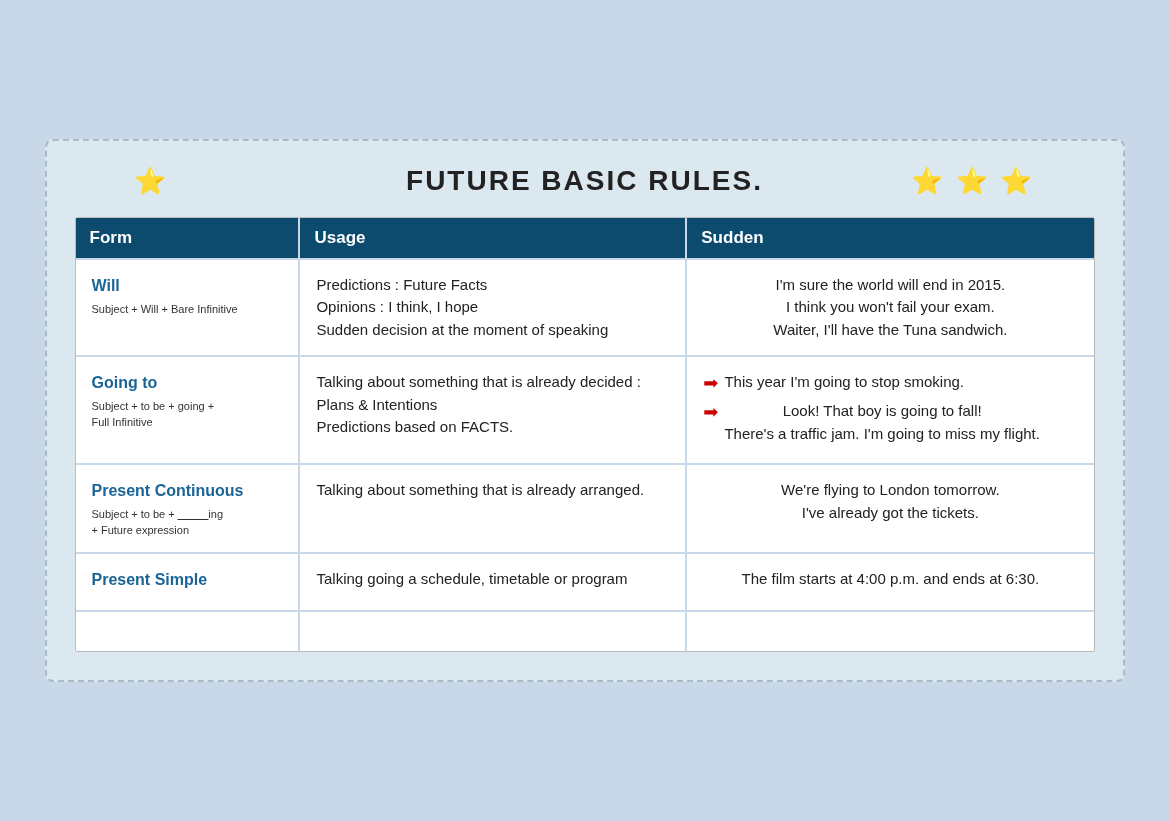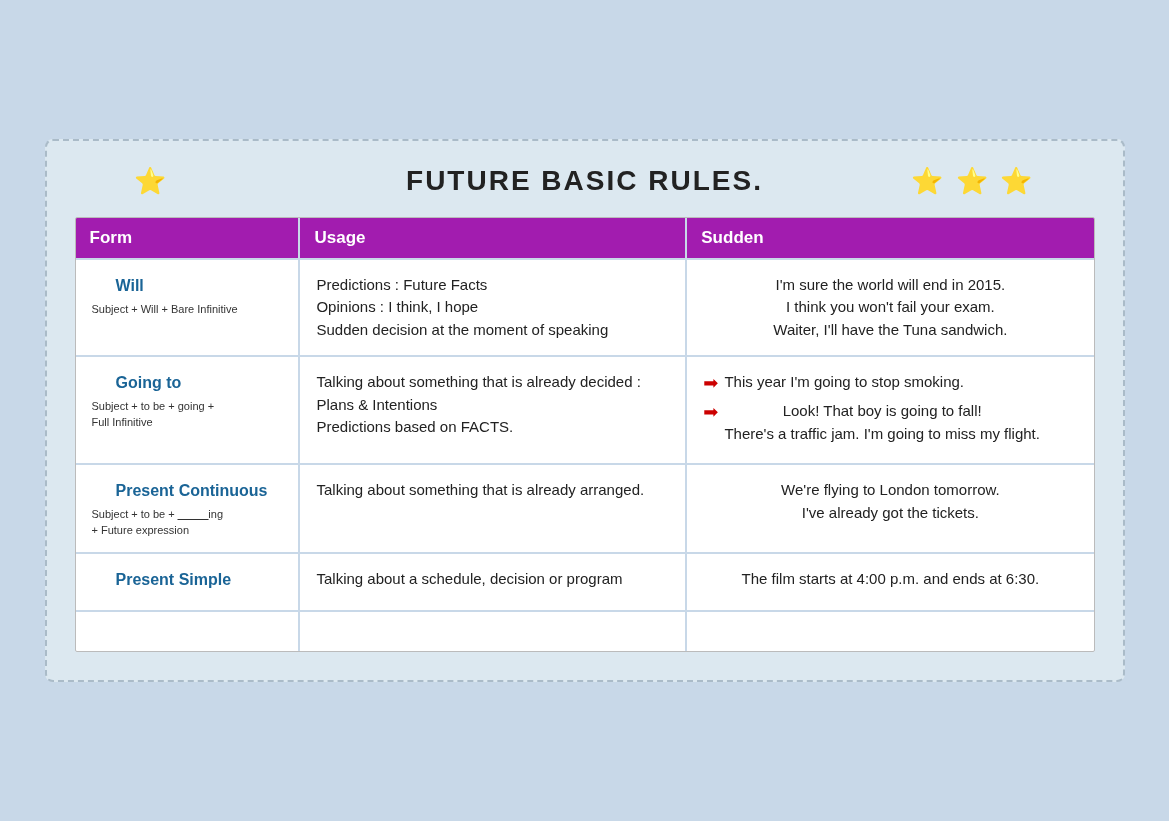--- a/index.html
+++ b/index.html
@@ -56,21 +56,21 @@
       border-radius: 2px;
       overflow: hidden;
     }
 
     table {
       width: 100%;
       border-collapse: collapse;
     }
 
     thead th {
-      background: #a21caf;
+      background: #0c4a6e;
       color: white;
       font-size: 17px;
       font-weight: bold;
       padding: 10px 14px;
       text-align: left;
       border-right: 2px solid #c8d8e8;
     }
 
     thead th:last-child {
       border-right: none;
@@ -104,21 +104,20 @@
 
     .col-example {
       width: 40%;
     }
 
     .form-title {
       color: #1a6496;
       font-weight: bold;
       font-size: 16px;
       margin-bottom: 4px;
-      margin-left: 24px;
     }
 
     .form-sub {
       font-size: 11px;
       color: #333;
       line-height: 1.4;
     }
 
     .example-bullet {
       display: flex;
@@ -219,21 +218,21 @@
             <td class="col-example">
               <span>We're flying to London tomorrow.<br>I've already got the tickets.</span>
             </td>
           </tr>
 
           <tr>
             <td class="col-form">
               <div class="form-title">Present Simple</div>
             </td>
             <td class="col-usage">
-              <span>Talking about a schedule, decision or program</span>
+              <span>Talking going a schedule, timetable or program</span>
             </td>
             <td class="col-example">
               <span>The film starts at 4:00 p.m. and ends at 6:30.</span>
             </td>
           </tr>
 
           <tr class="last-row">
             <td></td>
             <td></td>
             <td></td>

